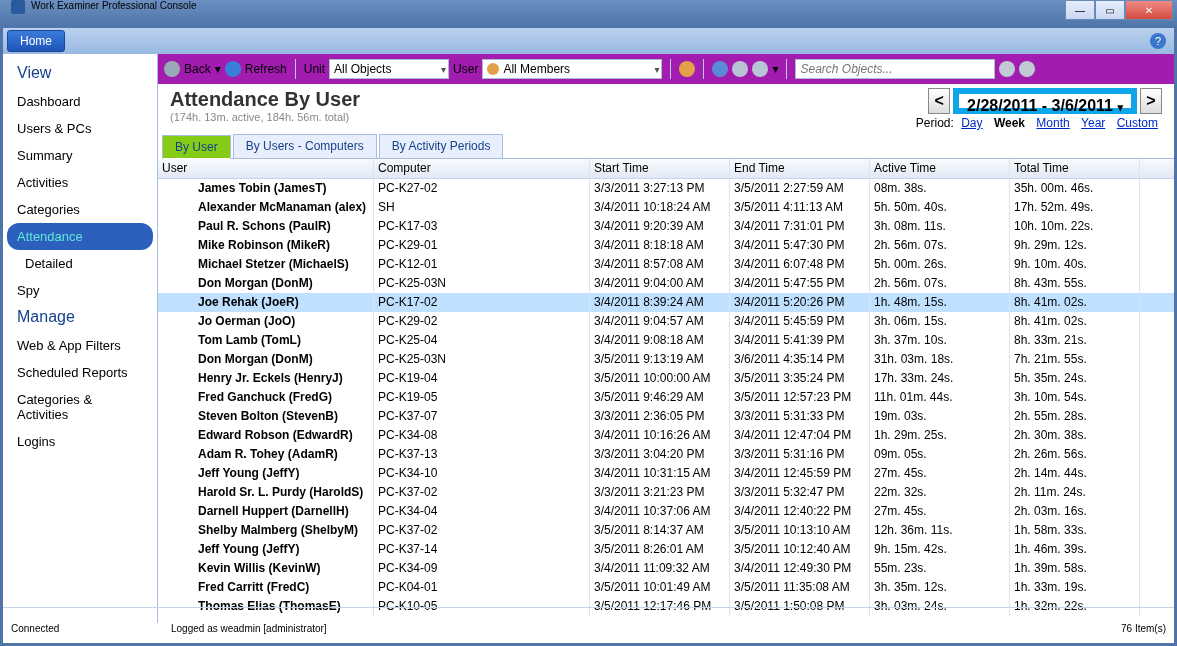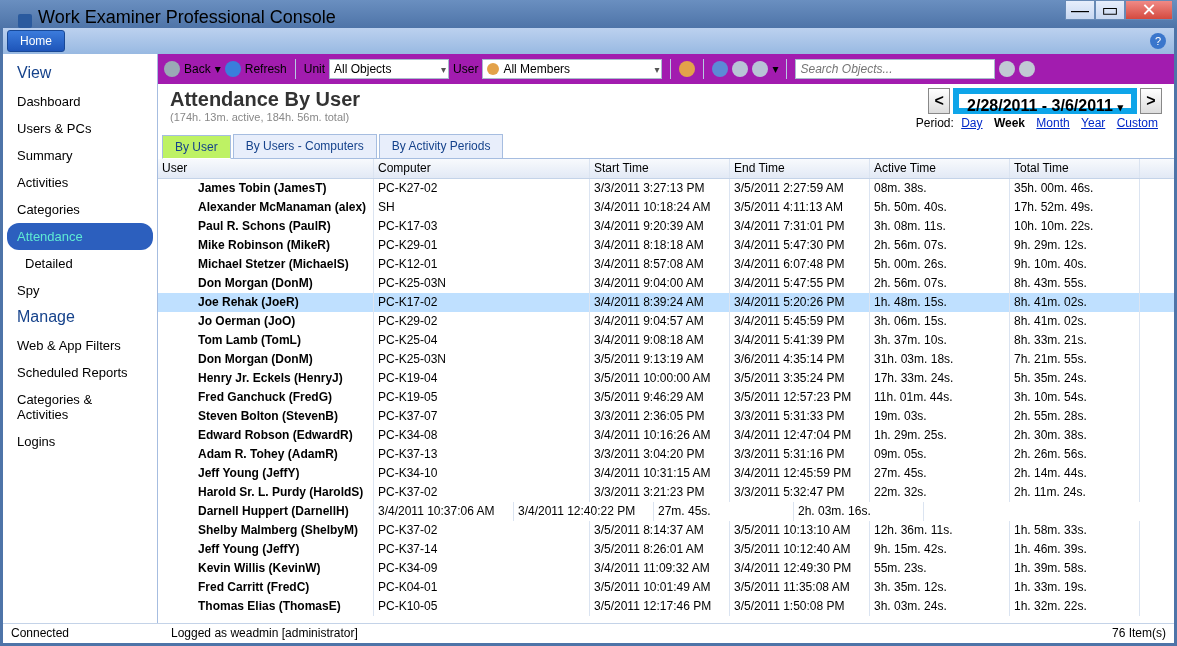--- a/index.html
+++ b/index.html
@@ -1,17 +1,17 @@
 <!DOCTYPE html>
 <html><head>
 <meta charset="utf-8">
 <style>
   * { box-sizing: border-box; font-family: "Segoe UI", Tahoma, sans-serif; }
   body { margin: 0; background: #fff; width: 1177px; height: 646px; overflow: hidden; }
-  .titlebar { height: 28px; background: linear-gradient(#6a8fc0, #4e74a8); display: flex; align-items: flex-end; padding: 0 18px; font-size: 18px; color: #000; position: relative; }
+  .titlebar { height: 28px; background: linear-gradient(#6a8fc0, #4e74a8); display: flex; align-items: flex-start; padding: 0 11px; font-size: 10px; color: #000; position: relative; }
   .titlebar .ticon { width: 14px; height: 14px; background: #2a5a9e; margin-right: 6px; border-radius:2px; }
   .titlebar .tbuttons { position: absolute; right: 4px; top: 0; display: flex; }
   .titlebar .tbtn { width: 30px; height: 20px; margin-left: 0; background: linear-gradient(#e7eefc,#c9d8f1); border: 1px solid #688ab6; display:flex; align-items:center; justify-content:center; }
   .titlebar .tbtn.close { width: 48px; background: linear-gradient(#f08a86,#d44a3f); color:#fff; }
   .window-inner { border: 3px solid #4e74a8; border-top: none; height: 618px; position: relative; background:#fff; }
   .menubar { height: 26px; background: linear-gradient(#bcd1ef,#98b9e2); display:flex; align-items:center; padding-left:4px; }
   .home-btn { background: linear-gradient(#3b7bdc,#1e55b9); color:#fff; font-size:12px; padding:3px 12px; border-radius:3px; border:1px solid #184896; }
   .help-icon { margin-left:auto; margin-right:8px; width:16px; height:16px; background:#3a76cc; border-radius:50%; color:#fff; font-size:11px; text-align:center; line-height:16px;}
   .body { display:flex; height: calc(100% - 26px - 20px); }
   .nav { width: 155px; border-right: 1px solid #a6bde0; padding: 6px 4px; font-size: 13px; display:flex; flex-direction:column;}
@@ -35,35 +35,35 @@
   .title-sub { font-size: 11px; color:#888;}
   .date-picker { margin-left:auto; display:flex; flex-direction:column; align-items:flex-end; gap:2px;}
   .date-box { display:flex; align-items:center;}
   .date-btn { width:22px; height:26px; border:1px solid #888; background:linear-gradient(#fff,#ddd); font-weight:bold; text-align:center; line-height:24px;}
   .date-val { border:6px solid #0ea5e9; height:26px; padding:0 8px; font-size:16px; font-weight:bold; line-height:24px; margin:0 3px;}
   .period-links { font-size:12px; color:#000;}
   .period-links a { color:#0028c8; text-decoration:underline; margin:0 4px;}
   .period-links .sel { color:#000; font-weight:bold; margin:0 4px; text-decoration:none;}
   .tabs { display:flex; border-bottom:1px solid #a6bde0; margin: 4px 0 0 4px; font-size:12px;}
   .tab { padding: 4px 12px; border:1px solid #a6bde0; border-bottom:none; margin-right:2px; background:#e8eefb; color:#15428b; cursor:pointer;}
-  .tab.active { background:#bef264; font-weight:normal; color:#15428b; border-bottom:1px solid #fff; position:relative; top:1px;}
+  .tab.active { background:#84cc16; font-weight:normal; color:#15428b; border-bottom:1px solid #fff; position:relative; top:1px;}
   .grid { flex:1; overflow:hidden; font-size:12px; position:relative;}
   .grid-head { display:flex; background:linear-gradient(#f8fafd,#e2e9f5); border-bottom:1px solid #c4d3e8; height:20px; }
   .grid-head div, .grid-row div { padding: 2px 4px; border-right:1px solid #dbe4f1; overflow:hidden; white-space:nowrap;}
   .c-user { width:216px; }
   .c-comp { width:216px; }
   .c-start{ width:140px; }
   .c-end  { width:140px; }
   .c-act  { width:140px; }
   .c-tot  { width:130px; }
   .grid-body { height: calc(100% - 20px); overflow-y:scroll; overflow-x:hidden;}
   .grid-row { display:flex; height:19px; }
   .grid-row .c-user { padding-left: 40px; font-weight: bold; }
   .grid-row.sel { background:#bfe0ff; }
-  .statusbar { position:absolute; bottom:0; left:0; right:0; height:20px; border-top:1px solid #c4d3e8; font-size:12px; padding:2px 8px; display:flex;}
+  .statusbar { position:absolute; bottom:0; left:0; right:0; height:36px; border-top:1px solid #c4d3e8; font-size:10px; padding:15px 8px; display:flex;}
   .statusbar .mid { position:absolute; left:168px;}
   .statusbar .right{ margin-left:auto;}
   .selectbox { border:1px solid #abc; background:#fff; height:20px; display:flex; align-items:center; padding:0 16px 0 4px; position:relative; font-size:12px;}
   .selectbox::after { content:"▾"; position:absolute; right:2px; color:#555; font-size:10px;}
 </style>
 </head>
 <body>
 
 <div class="titlebar">
   <span class="ticon"></span>
@@ -302,20 +302,21 @@
             <div class="grid-row">
               <div class="c-user">Harold Sr. L. Purdy  (HaroldS)</div>
               <div class="c-comp">PC-K37-02</div>
               <div class="c-start">3/3/2011 3:21:23 PM</div>
               <div class="c-end">3/3/2011 5:32:47 PM</div>
               <div class="c-act">22m. 32s.</div>
               <div class="c-tot">2h. 11m. 24s.</div>
             </div>
             <div class="grid-row">
               <div class="c-user">Darnell Huppert (DarnellH)</div>
+              <div class="c-comp">PC-K34-04</div>
               <div class="c-start">3/4/2011 10:37:06 AM</div>
               <div class="c-end">3/4/2011 12:40:22 PM</div>
               <div class="c-act">27m. 45s.</div>
               <div class="c-tot">2h. 03m. 16s.</div>
             </div>
             <div class="grid-row">
               <div class="c-user">Shelby Malmberg (ShelbyM)</div>
               <div class="c-comp">PC-K37-02</div>
               <div class="c-start">3/5/2011 8:14:37 AM</div>
               <div class="c-end">3/5/2011 10:13:10 AM</div>

